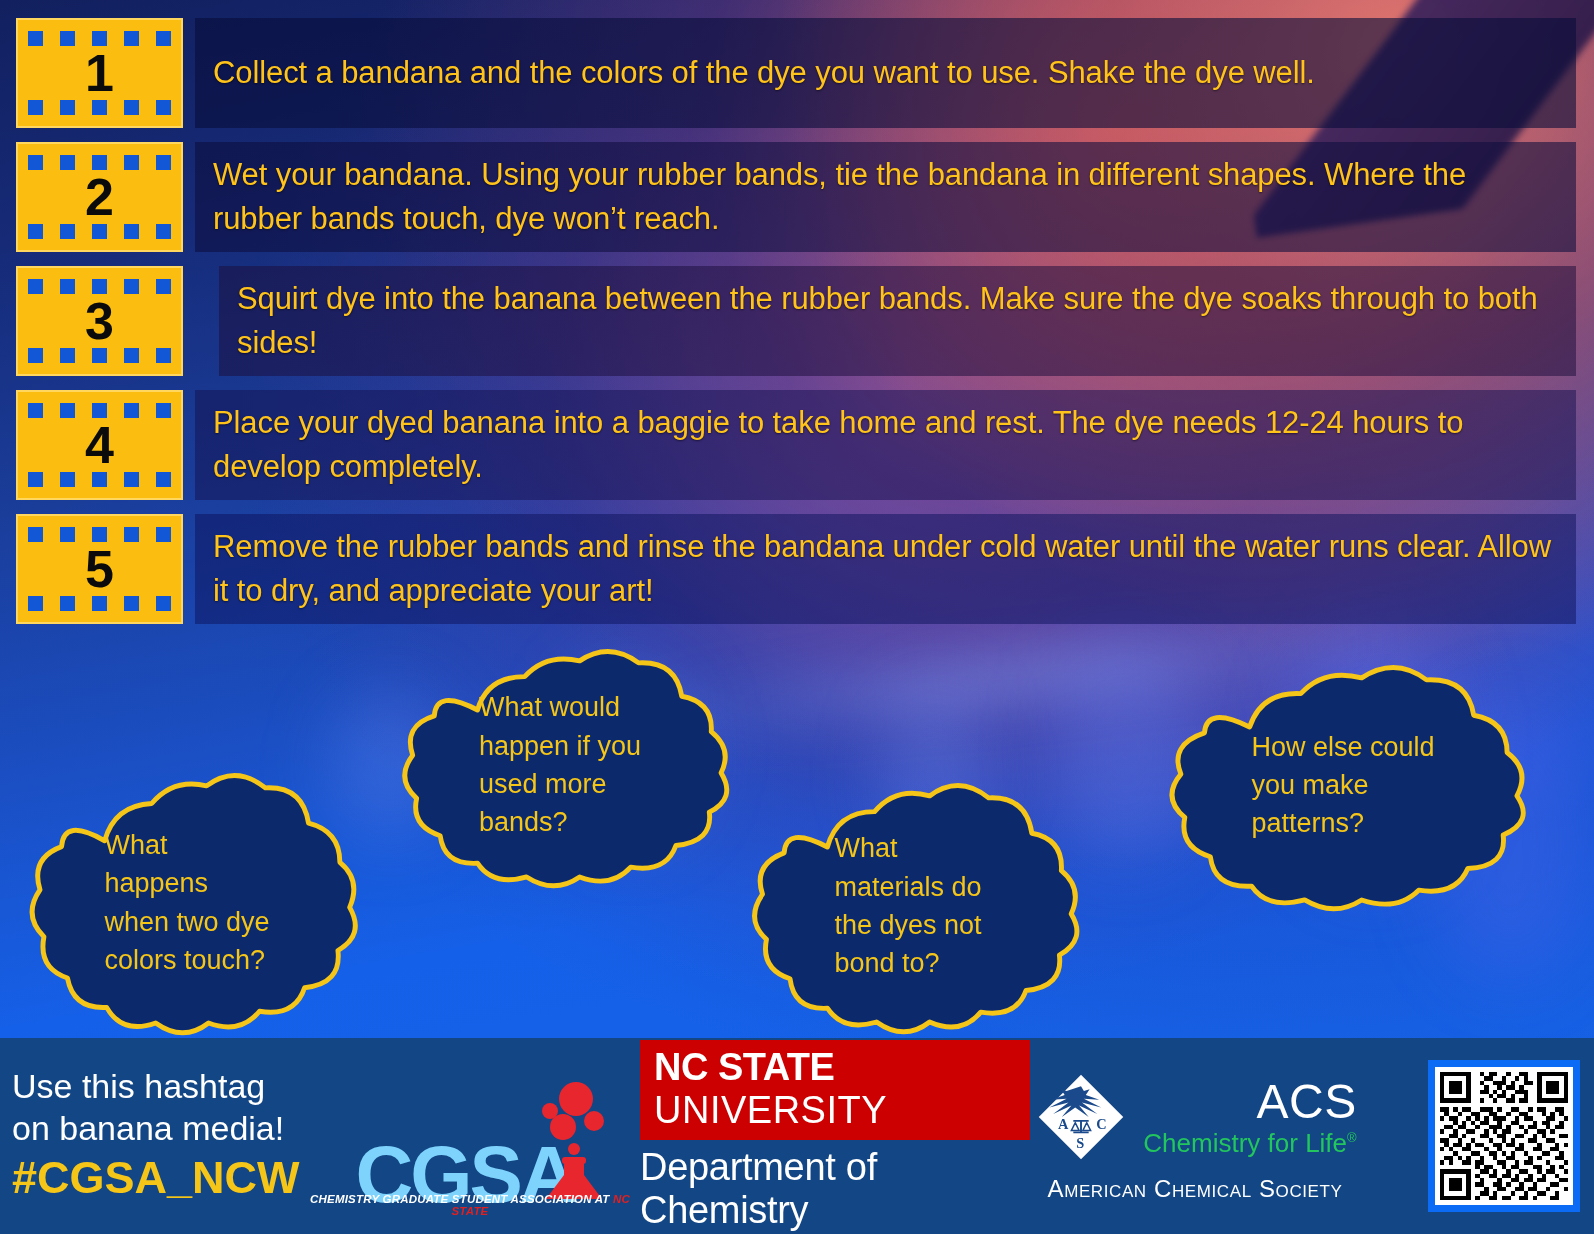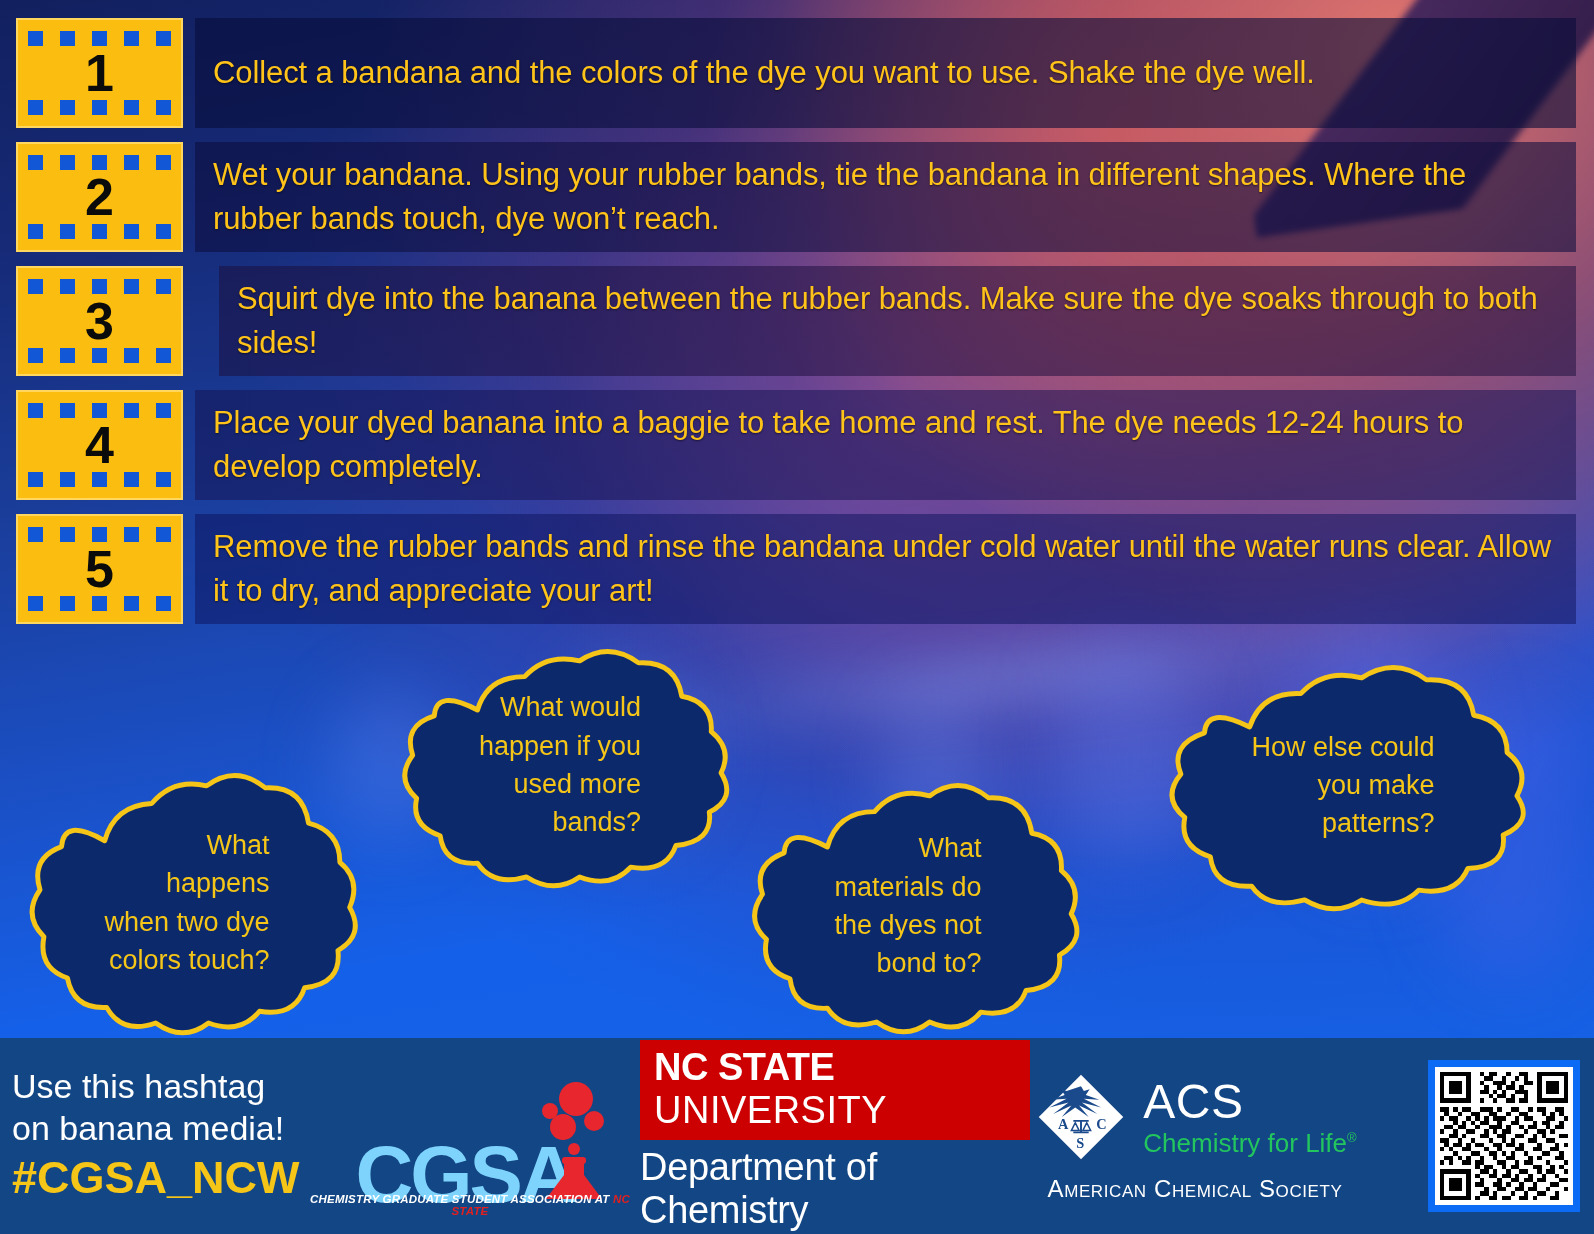--- a/index.html
+++ b/index.html
@@ -112,21 +112,21 @@
     position: absolute;
     pointer-events: auto;
   }
   .cloud svg { display: block; overflow: visible; }
   .cloud-text {
     position: absolute;
     inset: 0;
     display: flex;
     align-items: center;
     justify-content: center;
-    text-align: right;
+    text-align: left;
     color: #F5C518;
     font-size: 27px;
     line-height: 1.42;
     padding: 0 16%;
     white-space: pre-line;
   }
 
   
   .footer {
     position: absolute;
@@ -200,21 +200,21 @@
   }
 
   .acs {
     flex: 0 0 330px;
     display: flex;
     flex-direction: column;
     align-items: center;
   }
   .acs-top { display: flex; align-items: center; gap: 14px; }
   .acs-words { display: flex; flex-direction: column; line-height: 1; }
-  .acs-words .a1 { color:#fff; font-size: 48px; letter-spacing: 0.5px; }
+  .acs-words .a1 { color:#fff; font-size: 48px; letter-spacing: 0.5px; text-align: right; }
   .acs-words .a2 { color:#22c55e; font-size: 26px; margin-top: 4px; }
   .acs-words .a2 sup { font-size: 13px; vertical-align: super; }
   .acs-bottom {
     color:#fff; font-size: 24px; margin-top: 10px; letter-spacing: 0.6px;
     font-variant: small-caps;
   }
 
   .qr {
     flex: 0 0 auto;
     margin-left: auto;

